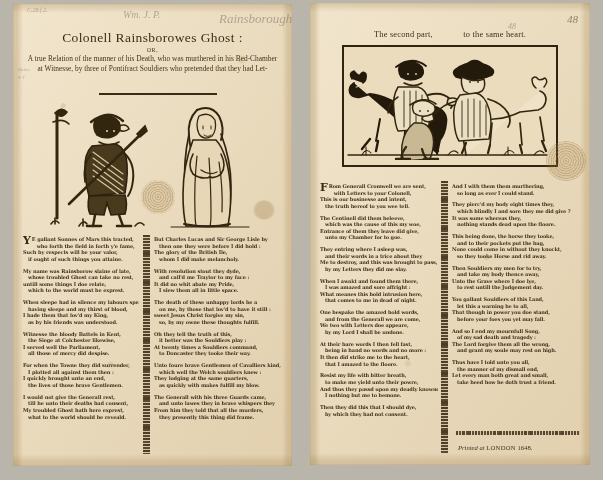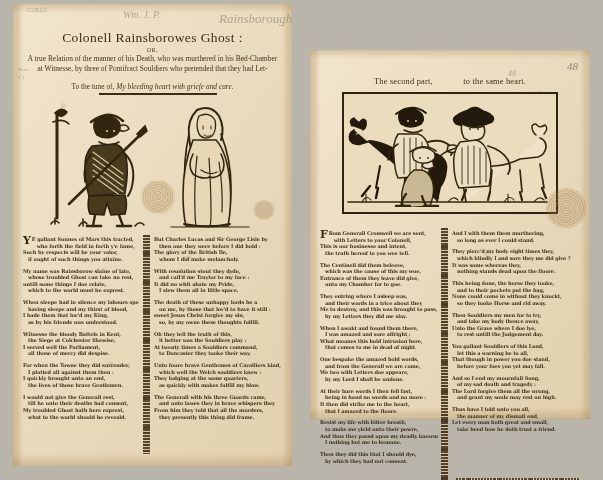--- a/index.html
+++ b/index.html
@@ -18,21 +18,21 @@
     background:#eddfc4;
     background-image:
       radial-gradient(circle at 18% 22%, rgba(205,180,135,.45) 0 2px, transparent 3px),
       radial-gradient(circle at 63% 55%, rgba(198,172,126,.35) 0 2px, transparent 4px),
       radial-gradient(circle at 82% 12%, rgba(210,186,142,.40) 0 3px, transparent 5px),
       radial-gradient(circle at 35% 78%, rgba(203,178,131,.35) 0 2px, transparent 4px),
       linear-gradient(125deg,#f1e5cc 0%,#ecdec2 35%,#e6d6b7 70%,#e2d0ae 100%);
     box-shadow:0 0 2px rgba(90,72,45,.35) inset;
   }
   #sheet-left{left:13px;top:4px;width:279px;height:462px;}
-  #sheet-right{left:310px;top:3px;width:280px;height:369px;margin-top:47px;}
+  #sheet-right{left:310px;top:3px;width:280px;height:462px;}
 
   .edge-stain{
     position:absolute;left:0;top:0;right:0;bottom:0;
     pointer-events:none;
     background:
       linear-gradient(to right, rgba(160,128,78,.30) 0 4px, transparent 10px),
       linear-gradient(to left , rgba(160,128,78,.26) 0 4px, transparent 10px),
       linear-gradient(to bottom, rgba(160,128,78,.22) 0 3px, transparent 9px),
       linear-gradient(to top  , rgba(160,128,78,.26) 0 4px, transparent 12px);
   }
@@ -167,24 +167,20 @@
     <div class="ms" style="left:110px;top:5px;font-size:10px;">Wm. J. P.</div>
     <div class="ms" style="left:195px;top:7px;font-size:13px;margin-left:11px;">Rainsborough</div>
     <div class="ms" style="left:5px;top:63px;font-size:5px;">Rains.</div>
     <div class="ms" style="left:5px;top:70px;font-size:5px;">q. f.</div>
 
     <div id="title-block">
       <div id="main-title">Colonell Rainsborowes Ghost :</div>
       <div id="or-line">OR,</div>
       <div class="subtitle">A true Relation of the manner of his Death, who was murthered in his Bed-Chamber</div>
       <div class="subtitle">at Witnesse, by three of Pontifract Souldiers who pretended that they had Let-</div>
-      <div id="tune-line">
-        <span>To the tune of,</span>
-        <span class="ital">My bleeding heart with griefe and care.</span>
-      </div>
     </div>
     <div id="title-rule"></div>
 
     <div class="woodcut" style="left:22px;top:96px;">
       <svg width="118" height="128" viewBox="0 0 118 128">
         <g fill="none" stroke="#33260f" stroke-width="1.6" stroke-linecap="round">
 
           <path d="M22 14 L22 118" stroke-width="3"></path>
           <path d="M20 13 q6 -7 12 -1 q-6 8 -12 1Z" fill="#33260f"></path>
           <path d="M18 22 q10 -4 16 2"></path>

